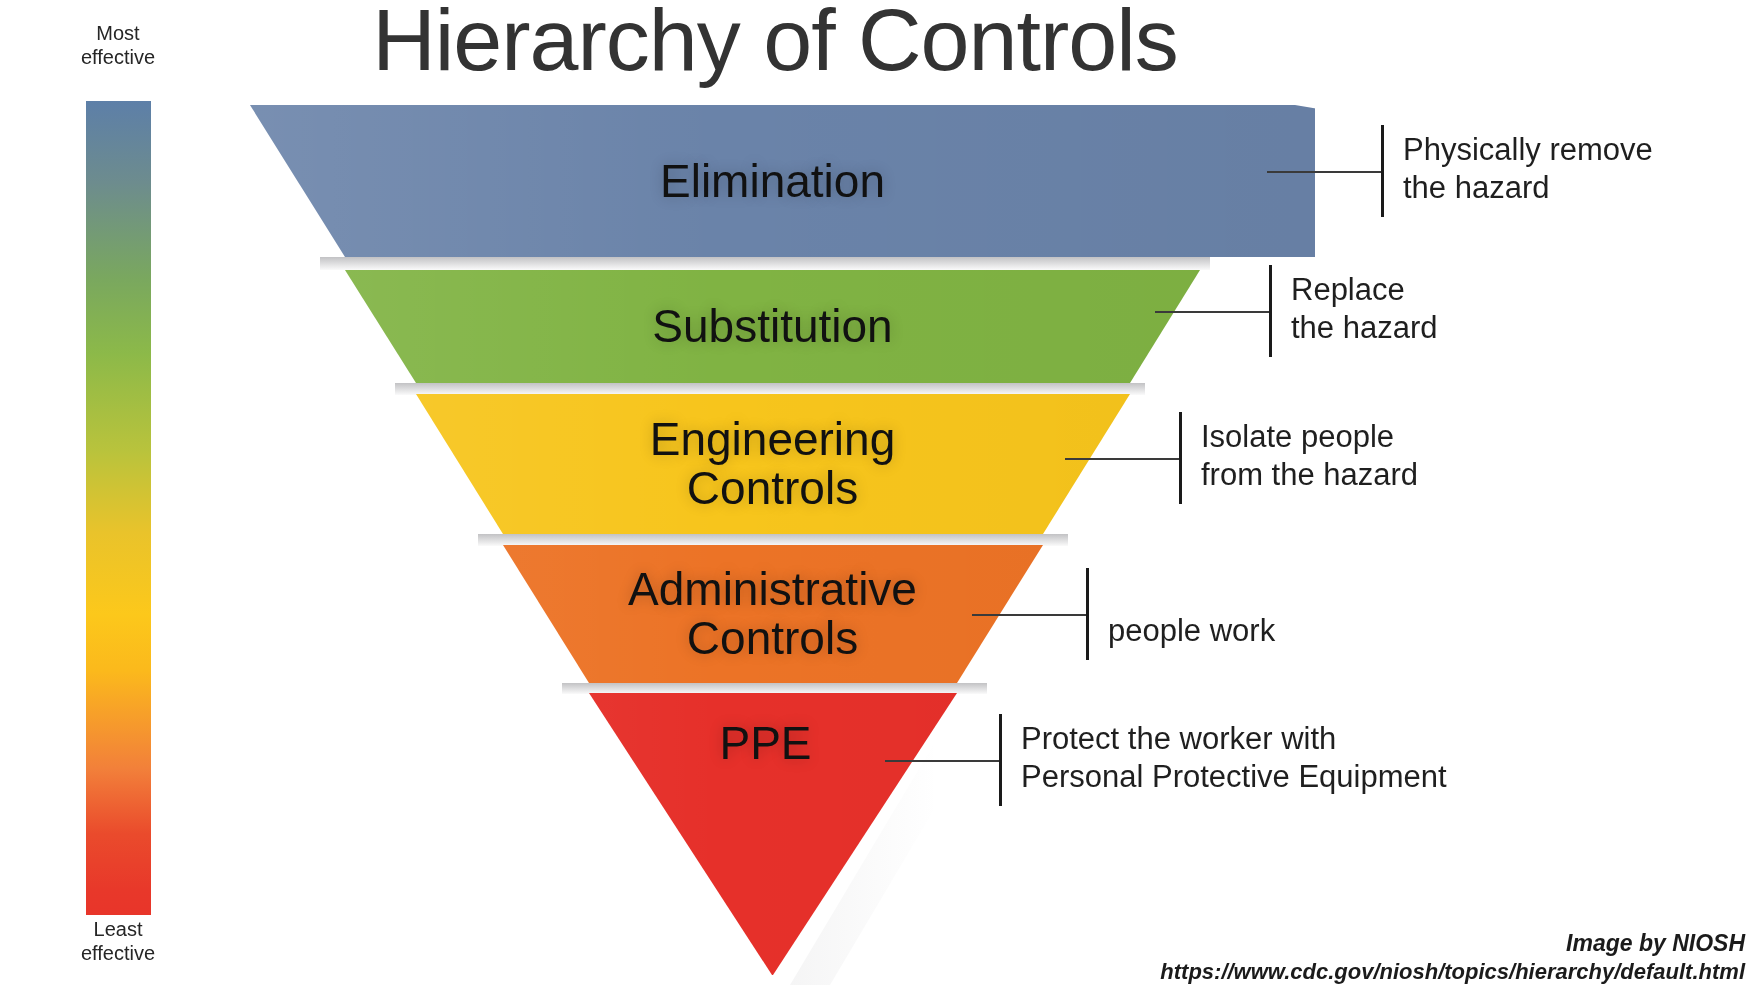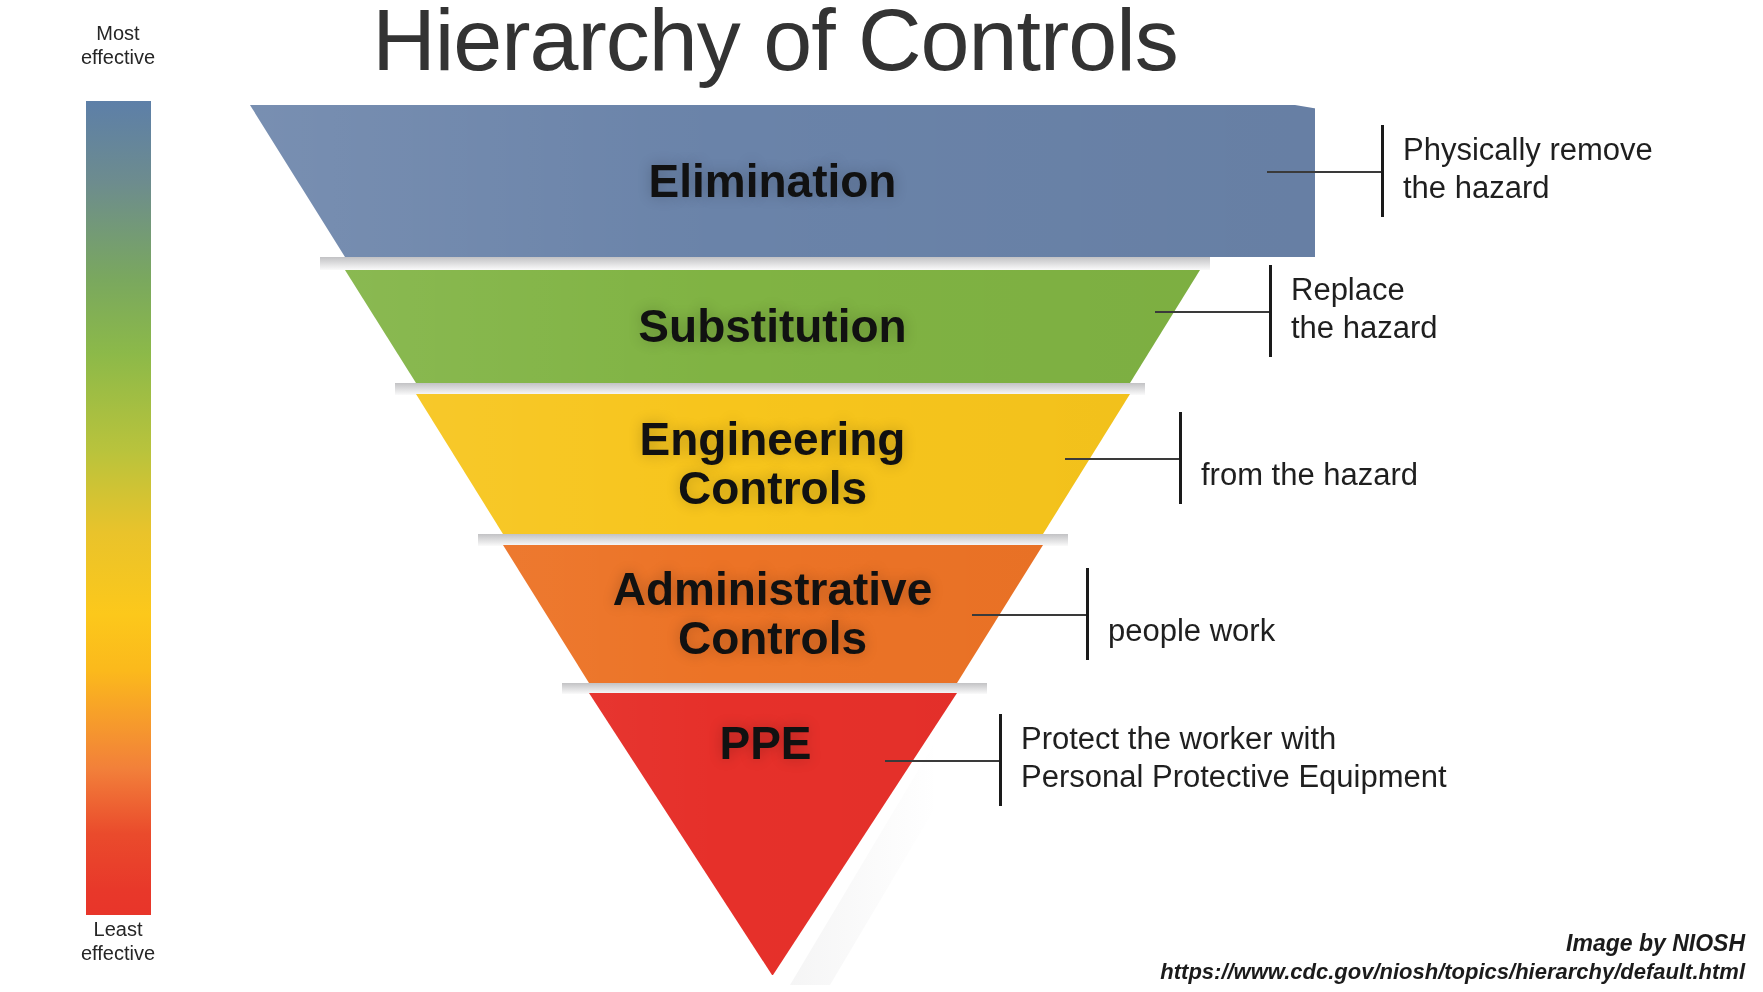--- a/index.html
+++ b/index.html
@@ -77,21 +77,21 @@
   
   .funnel { position: absolute; left: 0; top: 0; width: 1763px; height: 992px; }
 
   .band {
     position: absolute;
     color: #111111;
     display: flex;
     align-items: center;
     justify-content: center;
     text-align: center;
-    font-weight: bold;
+    font-weight: normal;
     text-shadow: 0 0 14px rgba(0,0,0,0.22);
     line-height: 1.06;
   }
 
   .band-label { position: relative; z-index: 3; }
 
   
   .band.b1 {
     left: 230px; top: 105px; width: 1085px; height: 152px;
     background: #6a83a9;
@@ -253,20 +253,21 @@
   <div class="callout" style="left:1155px; top:265px; width:470px; height:92px;">
     <div class="leader" style="width:114px;"></div>
     <div class="bracket" style="left:114px; top:0; height:92px;"></div>
     <div class="ctext" style="left:136px; top:6px;">Replace</div>
     <div class="ctext" style="left:136px; top:44px;">the hazard</div>
   </div>
 
   <div class="callout" style="left:1065px; top:412px; width:470px; height:92px;">
     <div class="leader" style="width:114px;"></div>
     <div class="bracket" style="left:114px; top:0; height:92px;"></div>
+    <div class="ctext" style="left:136px; top:6px;">Isolate people</div>
     <div class="ctext" style="left:136px; top:44px;">from the hazard</div>
   </div>
 
   <div class="callout" style="left:972px; top:568px; width:470px; height:92px;">
     <div class="leader" style="width:114px;"></div>
     <div class="bracket" style="left:114px; top:0; height:92px;"></div>
     <div class="ctext" style="left:136px; top:44px;">people work</div>
   </div>
 
   <div class="callout" style="left:885px; top:714px; width:560px; height:92px;">

